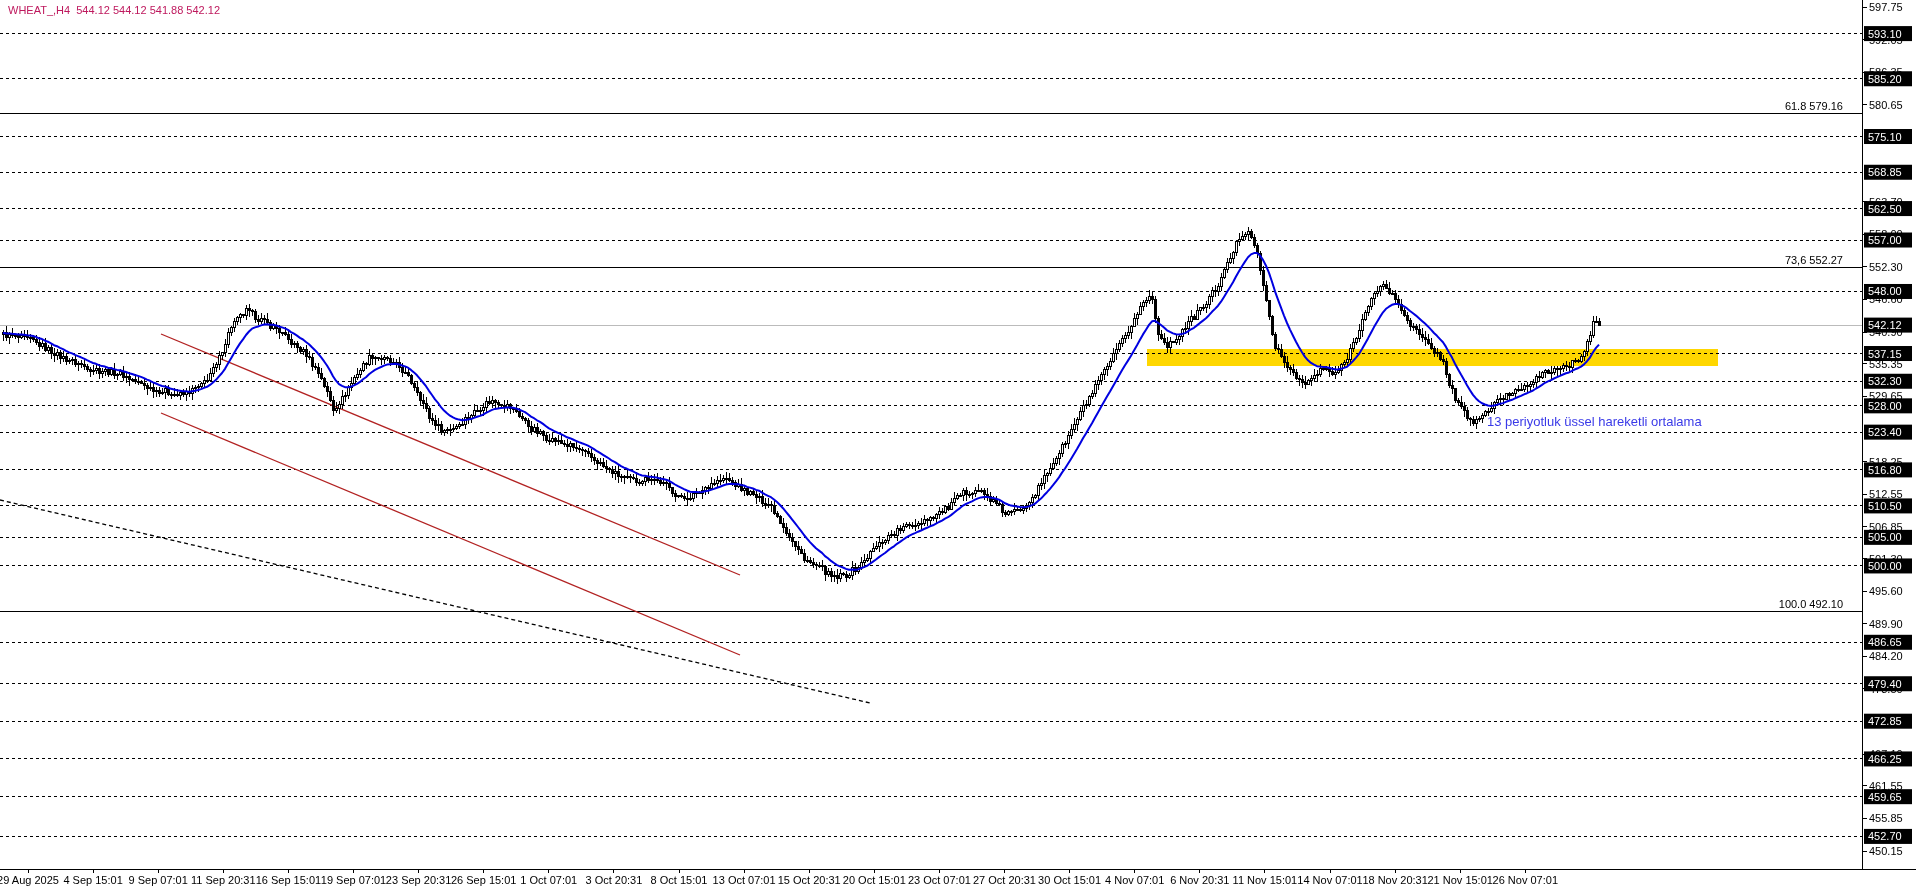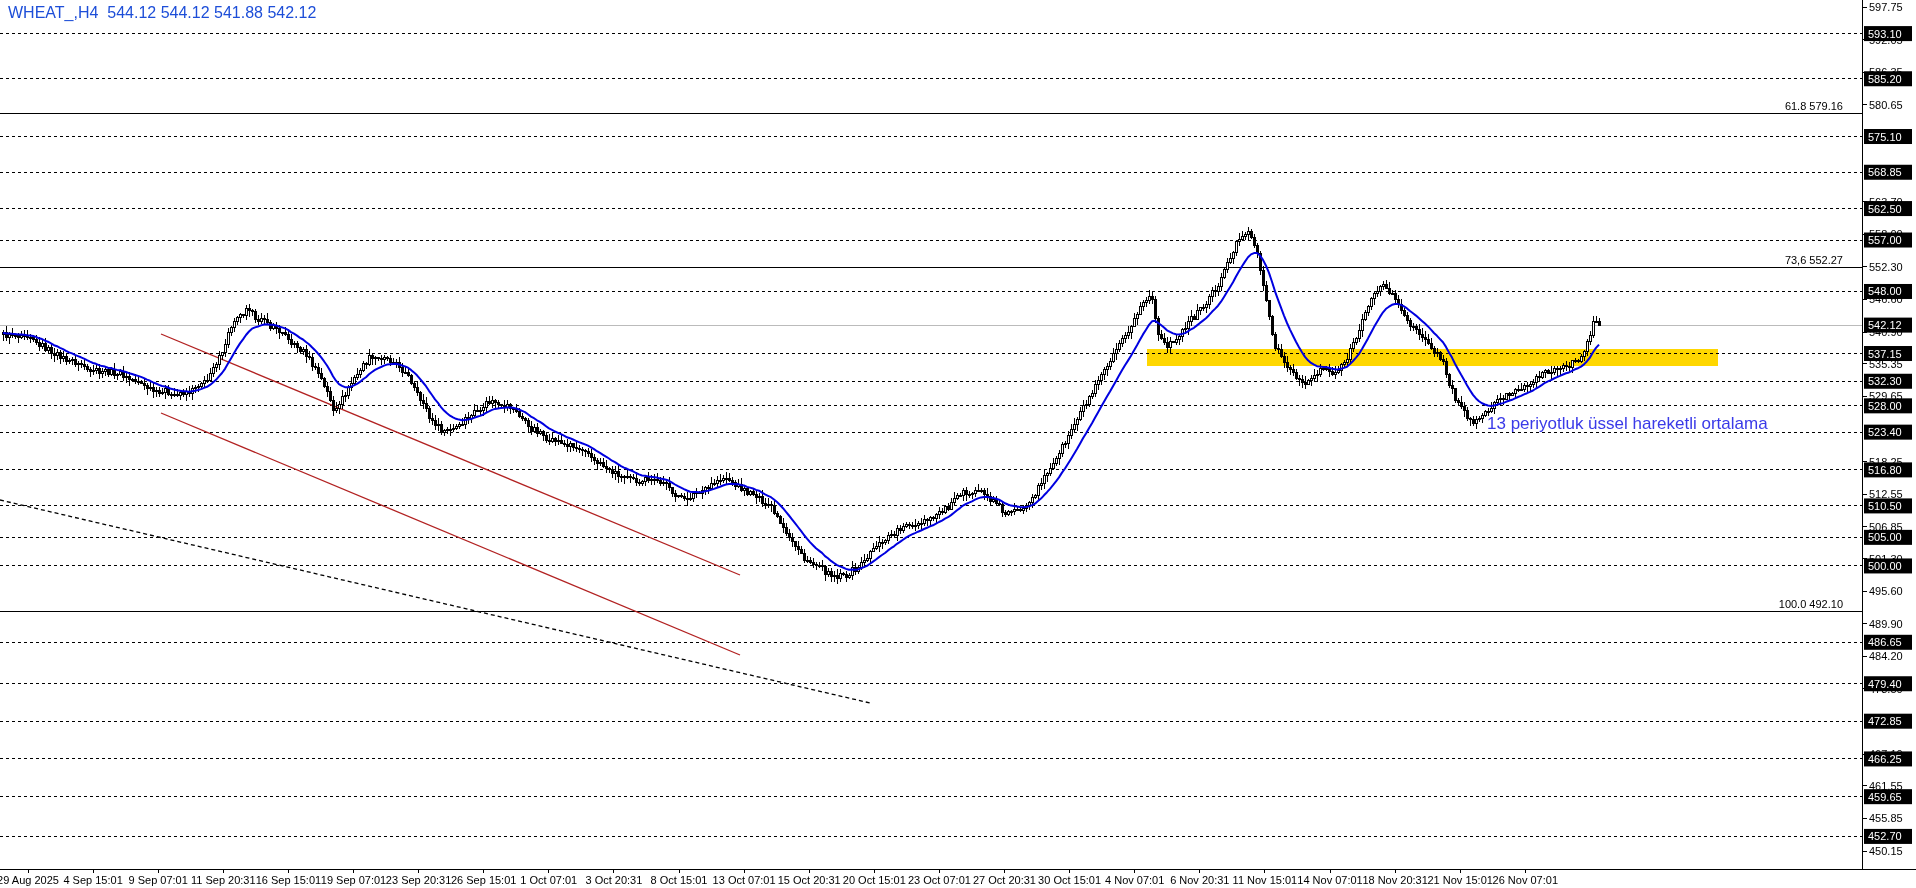--- a/index.html
+++ b/index.html
@@ -1,25 +1,25 @@
 <!DOCTYPE html>
 <html><head>
 <meta charset="utf-8">
 <style>
   html,body{margin:0;padding:0;background:#fff;}
   .chart-wrap{
     position:relative;width:1916px;height:888px;background:#ffffff;
     font-family:"Liberation Sans","DejaVu Sans",sans-serif;overflow:hidden;
   }
   .ohlc-title{
-    position:absolute;left:8px;top:4px;font-size:16px;color:#1d4ed8;
+    position:absolute;left:8px;top:4px;font-size:11px;color:#be185d;
     white-space:pre;z-index:5;
   }
   .ema-note{
-    position:absolute;font-size:17px;z-index:5;white-space:nowrap;
+    position:absolute;font-size:13px;z-index:5;white-space:nowrap;
   }
   svg{position:absolute;left:0;top:0;}
   text{font-family:"Liberation Sans","DejaVu Sans",sans-serif;}
 </style>
 </head>
 <body>
 
 <div class="chart-wrap">
   <svg id="plot" width="1916" height="888">
       <rect x="1147" y="349" width="571" height="17" fill="#FFD700"></rect>

